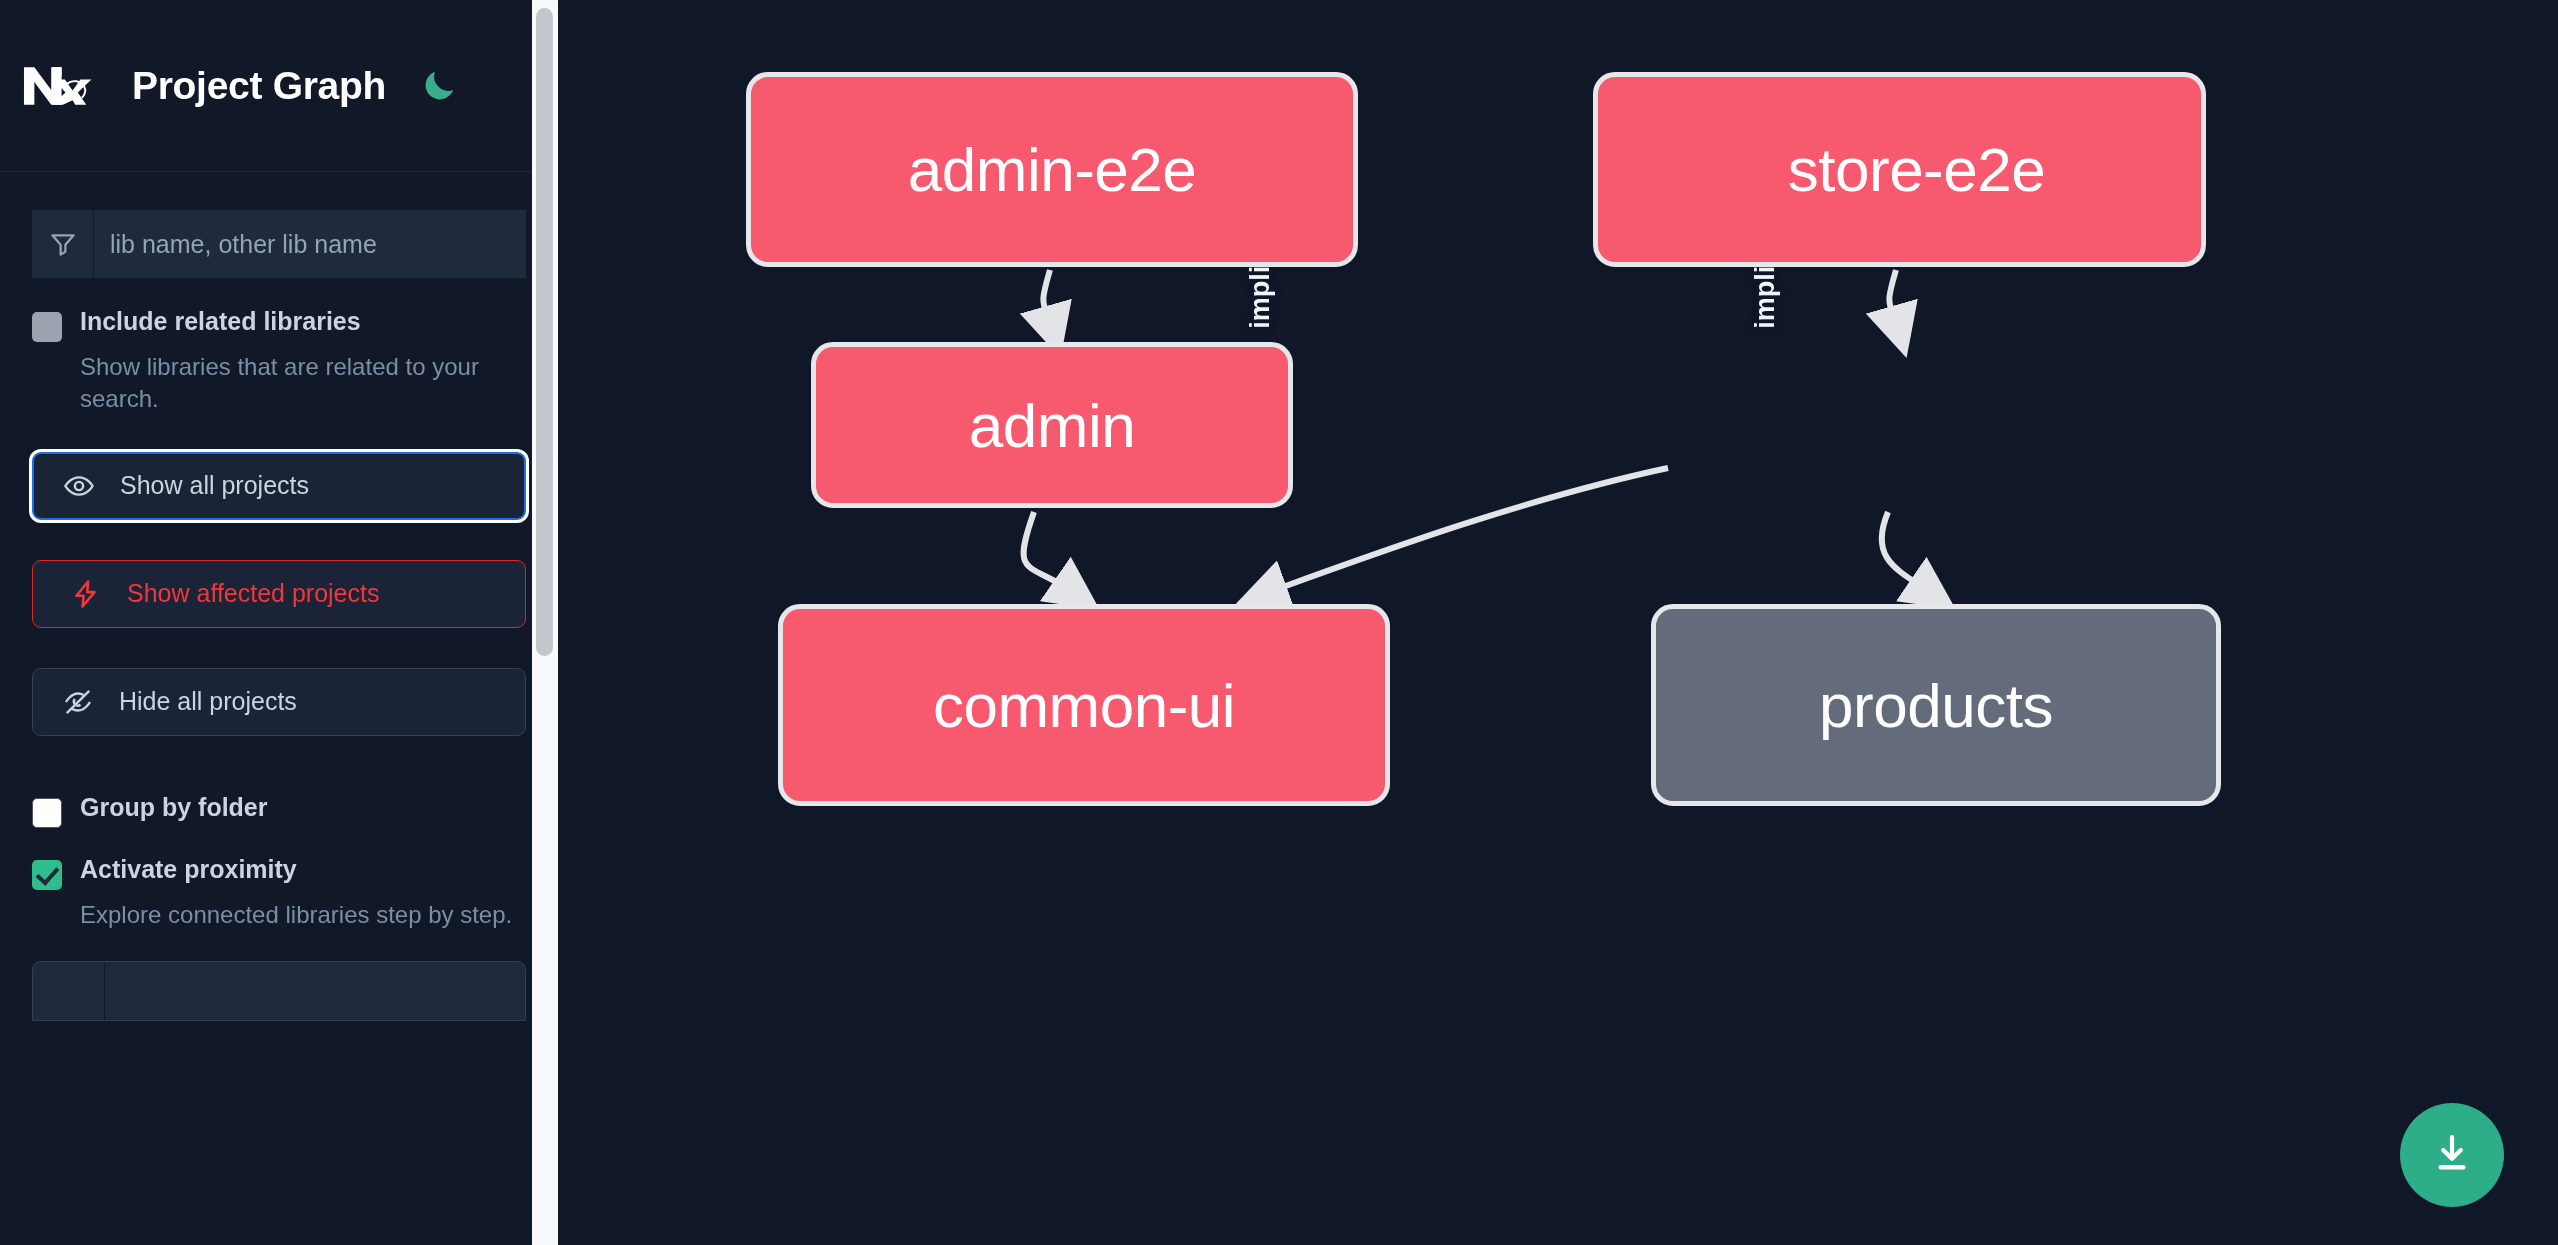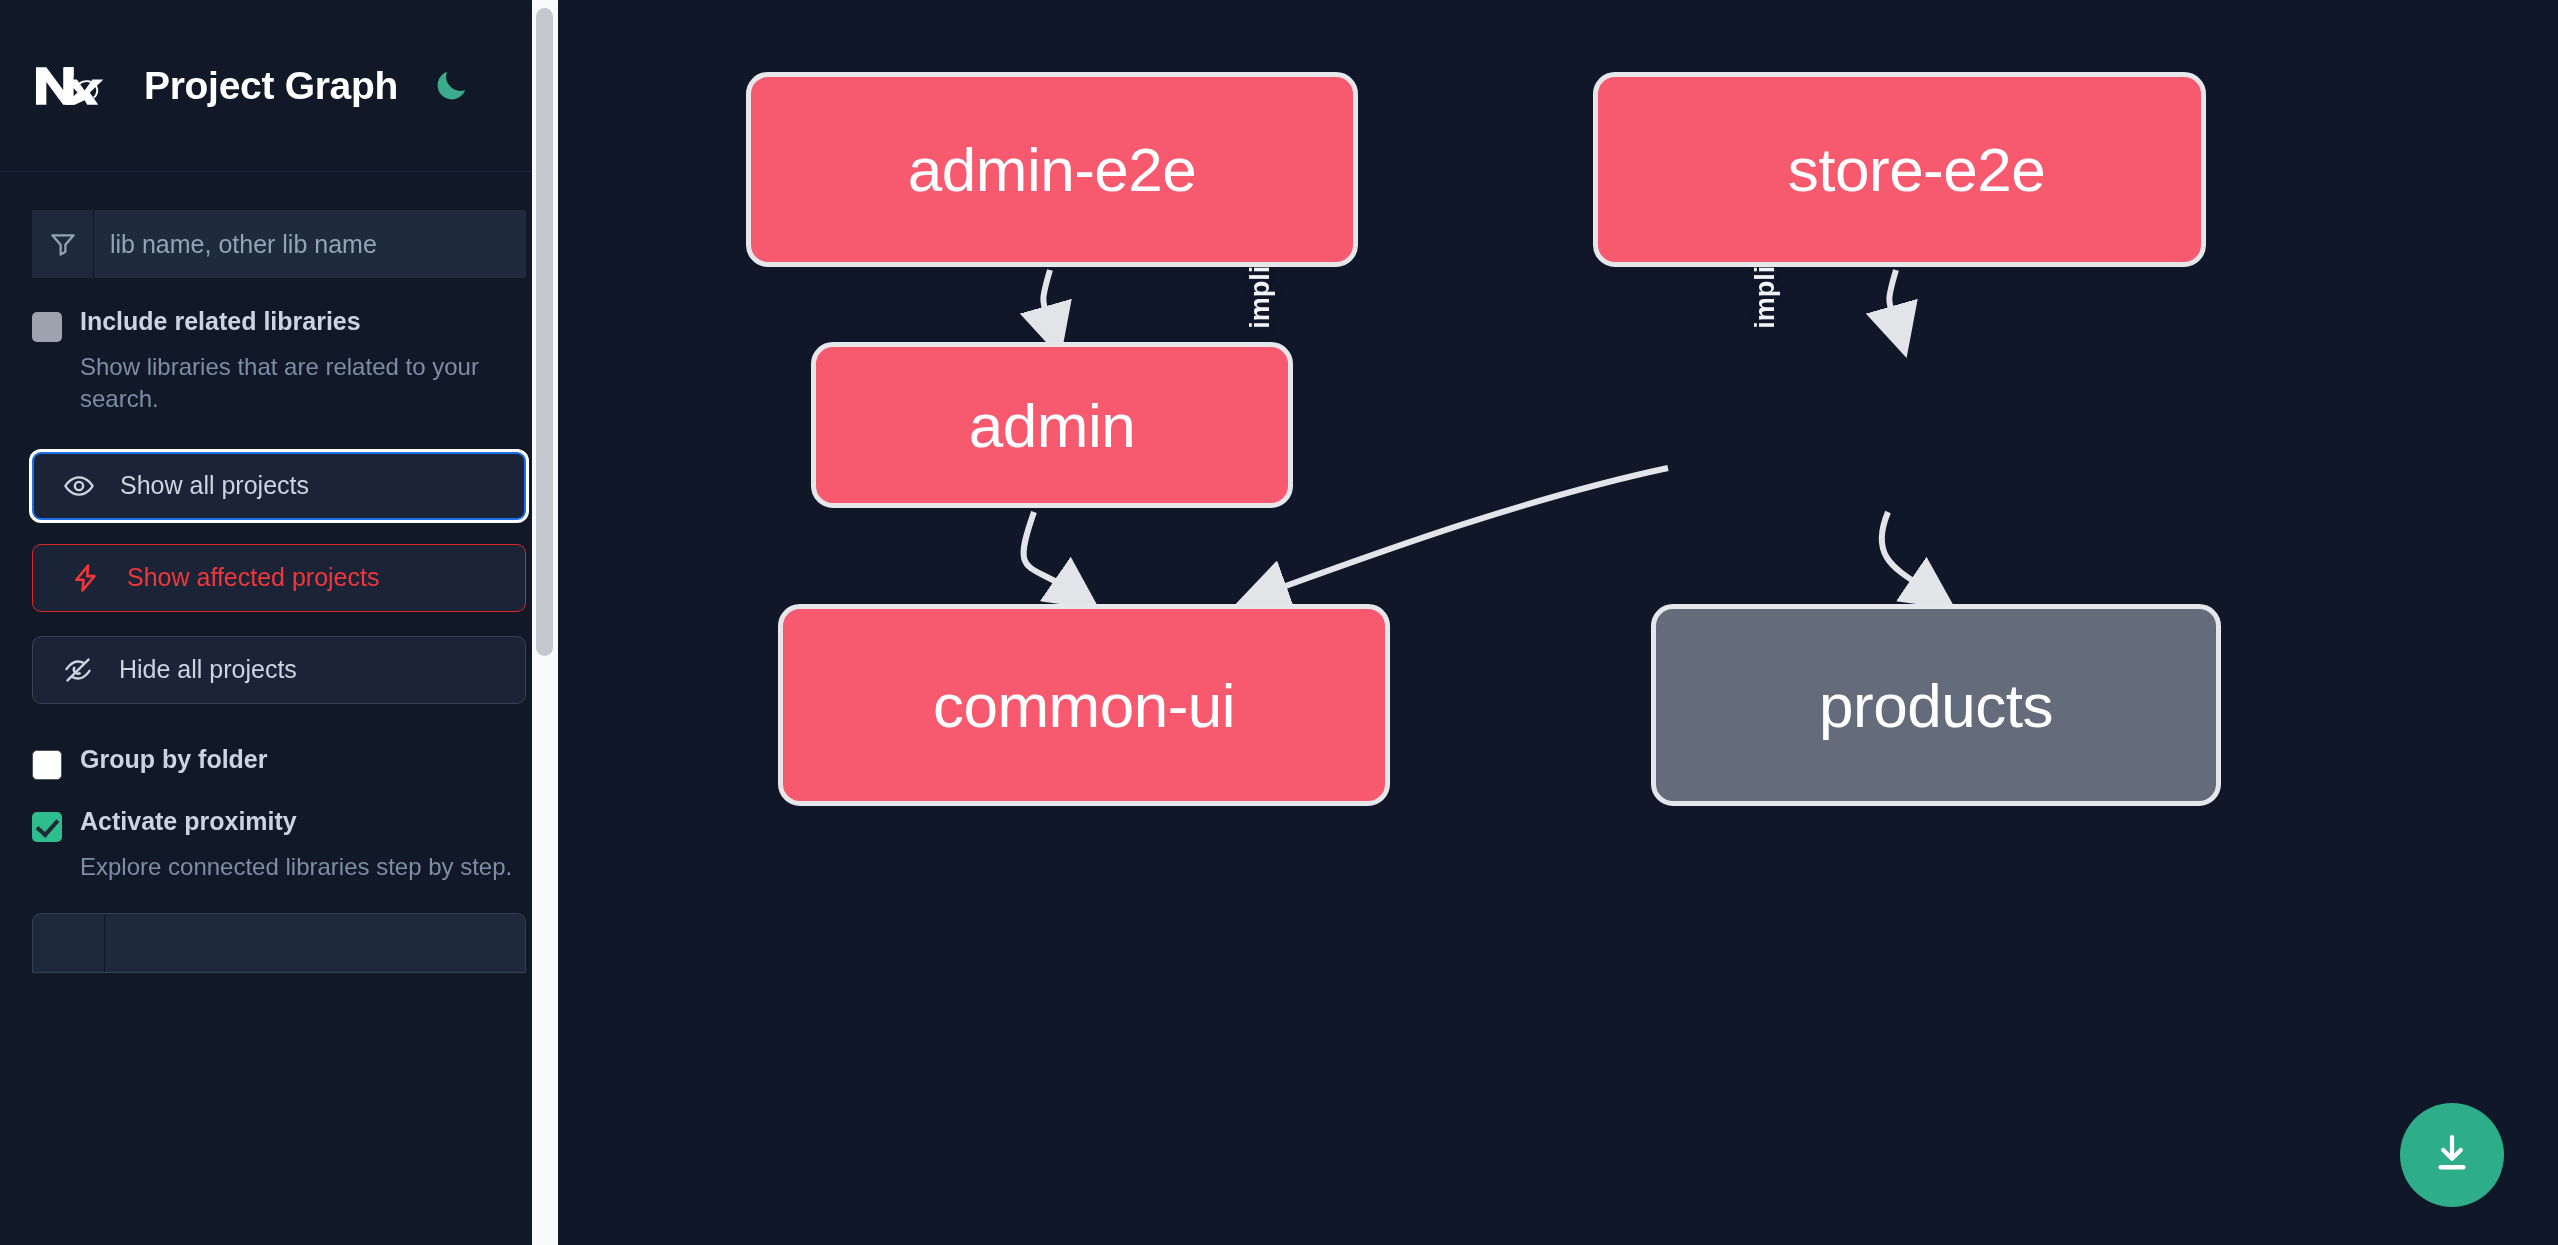--- a/index.html
+++ b/index.html
@@ -27,21 +27,21 @@
     height: 1245px;
     background: #111827;
     flex: 0 0 558px;
     overflow: hidden;
   }
 
   .sidebar-header {
     height: 172px;
     display: flex;
     align-items: center;
-    padding-left: 32px;
+    padding-left: 20px;
     border-bottom: 1px solid #1e293b;
     background: #111827;
   }
 
   .nx-logo {
     width: 78px;
     height: 48px;
     flex: 0 0 78px;
     margin-right: 34px;
   }
@@ -164,21 +164,21 @@
     border-radius: 9px;
     display: flex;
     align-items: center;
     padding-left: 28px;
     gap: 24px;
     font-size: 25px;
     background: #1b2436;
     border: 1px solid #374151;
     color: #cbd5e1;
     cursor: pointer;
-    margin-bottom: 24px;
+    margin-bottom: 40px;
     font-family: "Liberation Sans", sans-serif;
   }
   .gbtn.focused {
     border: 2px solid #1f6feb;
     box-shadow: 0 0 0 3px #ffffff;
   }
   .gbtn.danger {
     border: 1px solid #e02424;
     color: #f1373b;
     padding-left: 36px;

